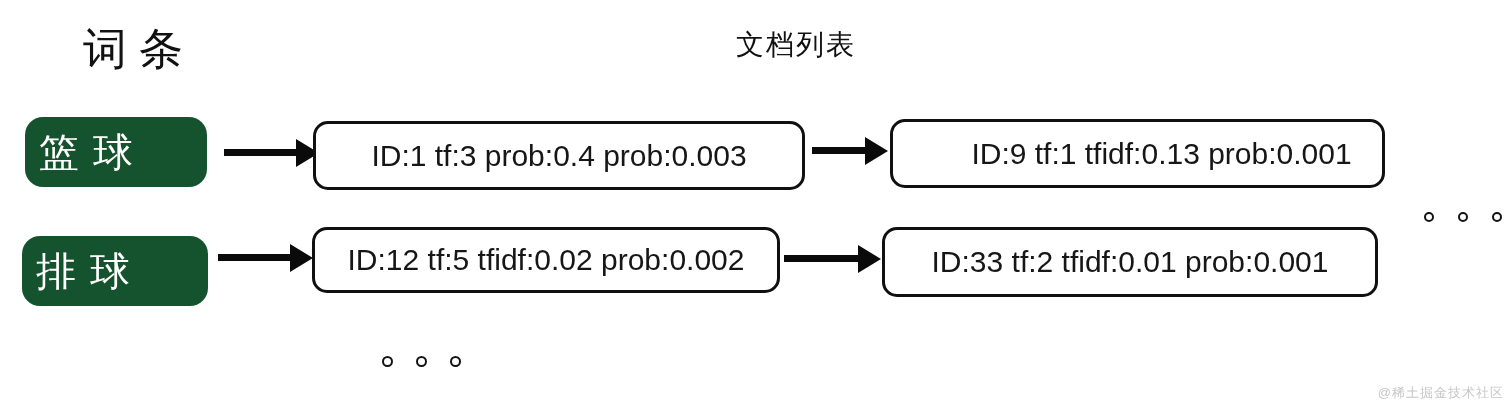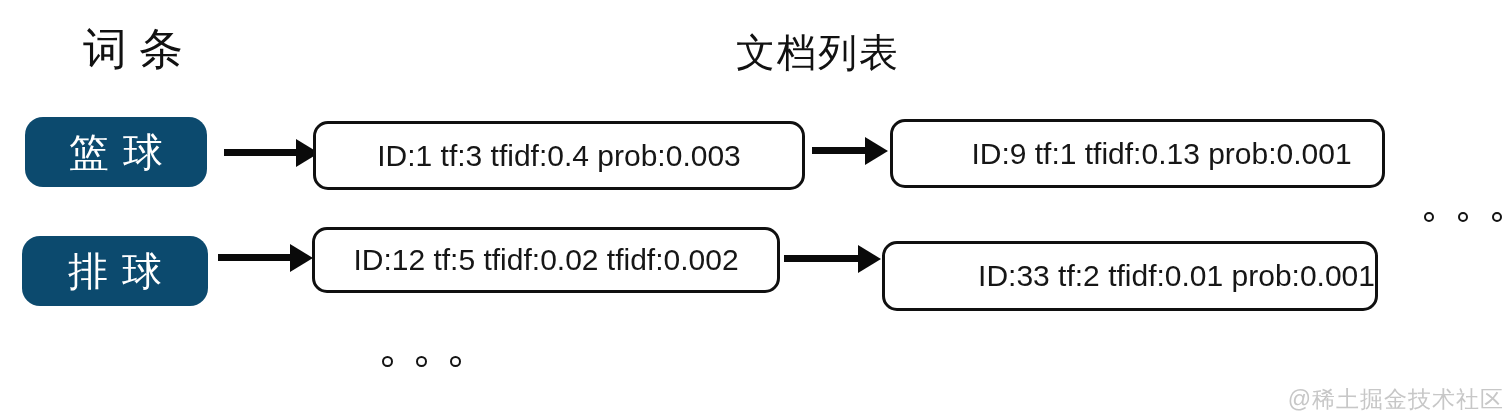--- a/index.html
+++ b/index.html
@@ -12,28 +12,27 @@
     overflow: hidden;
     font-family: "Liberation Sans", sans-serif;
   }
   .hdr {
     position: absolute;
     color: #111111;
     font-family: "Liberation Serif", "DejaVu Serif", serif;
     white-space: nowrap;
   }
   .hdr-terms   { left: 83px;  top: 20px; font-size: 44px; letter-spacing: 12px; }
-  .hdr-docs    { left: 736px; top: 26px; font-size: 39px; letter-spacing: 2px; }
+  .hdr-docs    { left: 736px; top: 26px; font-size: 28px; letter-spacing: 2px; }
   .term-box {
     position: absolute;
-    background: #0c4a6e;
+    background: #14532d;
     border-radius: 18px;
     display: flex;
     align-items: center;
-    justify-content: center;
     color: #ffffff;
     font-family: "Liberation Serif", "DejaVu Serif", serif;
     font-size: 40px;
     letter-spacing: 14px;
     padding-left: 14px; 
     white-space: nowrap;
   }
   .posting-box {
     position: absolute;
     background: #ffffff;
@@ -72,60 +71,60 @@
     border-radius: 50%;
     background: #ffffff;
   }
   .dots-row1 .dot { width: 10px; height: 10px; margin-right: 24px; }
   .dots-row3 .dot { width: 11px; height: 11px; margin-right: 23px; }
   .dots .dot:last-child { margin-right: 0; }
   .watermark {
     position: absolute;
     right: 8px;
     top: 384px;
-    font-size: 23px;
+    font-size: 13px;
     color: #c7c7c7;
     letter-spacing: 1px;
     white-space: nowrap;
   }
 </style>
 </head>
 <body>
 
 <div class="canvas">
 
   <div class="hdr hdr-terms">词条</div>
   <div class="hdr hdr-docs">文档列表</div>
 
   <div class="term-box" style="left:25px; top:117px; width:182px; height:70px;">
     <span>篮球</span>
   </div>
   <div class="arrow" style="left:224px; top:149px; width:72px;"></div>
   <div class="posting-box" style="left:313px; top:121px; width:492px; height:69px;">
-    <span>ID:1 tf:3 tfidf:0.4 prob:0.003</span>
+    <span>ID:1 tf:3 prob:0.4 prob:0.003</span>
   </div>
   <div class="arrow" style="left:812px; top:147px; width:53px;"></div>
   <div class="posting-box" style="left:890px; top:119px; width:495px; height:69px;padding-left:48px;">
     <span>ID:9 tf:1 tfidf:0.13 prob:0.001</span>
   </div>
   <div class="dots dots-row1" style="left:1424px; top:212px;">
     <span class="dot"></span>
     <span class="dot"></span>
     <span class="dot"></span>
   </div>
 
   <div class="term-box" style="left:22px; top:236px; width:186px; height:70px;">
     <span>排球</span>
   </div>
   <div class="arrow" style="left:218px; top:254px; width:72px;"></div>
   <div class="posting-box" style="left:312px; top:227px; width:468px; height:66px;">
-    <span>ID:12 tf:5 tfidf:0.02 tfidf:0.002</span>
+    <span>ID:12 tf:5 tfidf:0.02 prob:0.002</span>
   </div>
   <div class="arrow" style="left:784px; top:255px; width:74px;"></div>
-  <div class="posting-box" style="left:882px; top:241px; width:496px; height:70px;justify-content:flex-end;">
+  <div class="posting-box" style="left:882px; top:227px; width:496px; height:70px;">
     <span>ID:33 tf:2 tfidf:0.01 prob:0.001</span>
   </div>
 
   <div class="dots dots-row3" style="left:382px; top:356px;">
     <span class="dot"></span>
     <span class="dot"></span>
     <span class="dot"></span>
   </div>
 
   <div class="watermark">@稀土掘金技术社区</div>

